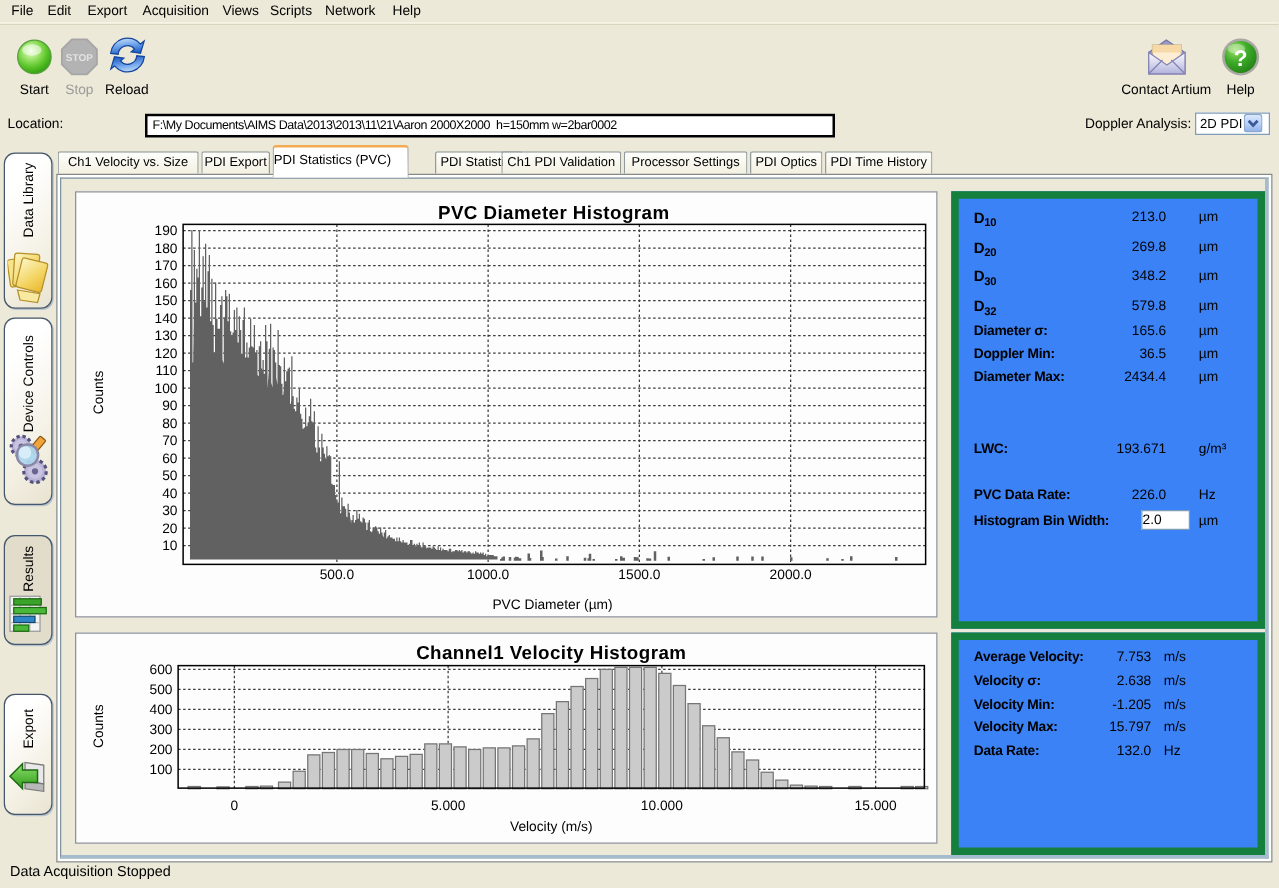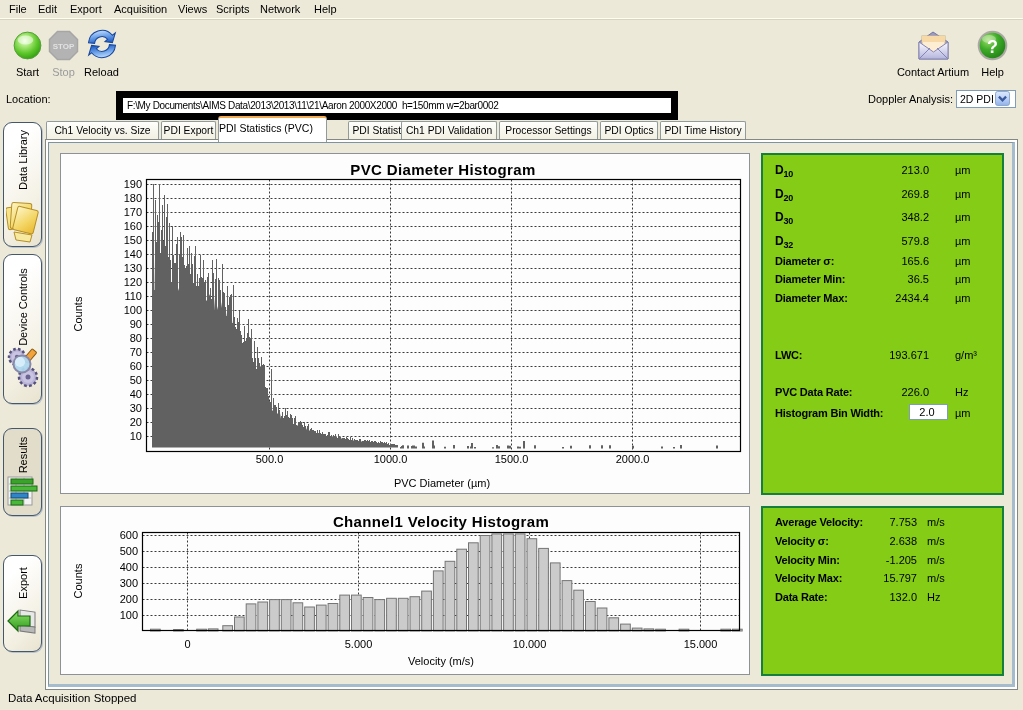--- a/index.html
+++ b/index.html
@@ -4,21 +4,21 @@
 html,body{margin:0;padding:0}
 body{width:1023px;height:710px;position:relative;background:#ece9d8;font-family:"Liberation Sans",sans-serif;font-size:11px;color:#000;overflow:hidden}
 .abs{position:absolute}
 .menu{position:absolute;top:3px;height:13px;line-height:13px}
 .tlabel{position:absolute;top:66px;font-size:11px;text-align:center}
 
 .tab{position:absolute;top:121px;height:17px;border:1px solid #919b9c;border-bottom:none;border-radius:2px 2px 0 0;background:linear-gradient(#fefefc,#f2f0e1);text-align:center;line-height:18px;font-size:10.3px;white-space:nowrap}
 .tabactive{position:absolute;top:116px;left:218px;width:107px;height:24px;background:#fff;border:1px solid #919b9c;border-bottom:none;border-top:2.5px solid #f2ab52;border-radius:3px 3px 0 0;text-align:left;line-height:20px;font-size:10.5px;z-index:5;white-space:nowrap}
 
 .chartpanel{position:absolute;background:#fdfdfd;border:1px solid #8d9199}
-.statpanel{position:absolute;background:#84cc16;border:2px solid #15803d}
+.statpanel{position:absolute;background:#3b82f6;border:6px solid #15803d}
 .srow{position:absolute;left:0;width:100%;height:14px}
 .lb{position:absolute;left:12px;font-weight:bold;white-space:nowrap;letter-spacing:-0.2px}
 .val{position:absolute;right:73px;text-align:right}
 .un{position:absolute;left:192px;font-weight:normal}
 .p2 .val{right:85px}
 .p2 .un{left:164px}
 .srow{line-height:13px}
 
 .sbtn{position:absolute;left:3px;width:37px;border:1px solid #44576b;border-radius:9px;background:linear-gradient(135deg,#ffffff 20%,#f2eee0 75%,#e8e3d0);box-shadow:1px 1px 0 #b8c2cc}
 .sbtxt{position:absolute;left:50%;transform:translateX(-50%) rotate(-90deg);white-space:nowrap;font-size:11px}
@@ -97,21 +97,21 @@
         <stop offset="100%" stop-color="#1d7a12"></stop>
  </radialGradient>
     </defs>
  <circle cx="15.5" cy="15.5" r="13.8" fill="url(#hg)" stroke="#aaa8a2" stroke-width="2"></circle>
  <ellipse cx="12" cy="9" rx="7" ry="4" fill="#ffffff" opacity="0.35"></ellipse>
  <text x="15.5" y="22.5" text-anchor="middle" font-size="18" font-weight="bold" fill="#fff" font-family="Liberation Sans">?</text>
 </svg>
 <div class="tlabel" style="left:974px;width:37px">Help</div>
 
 <div class="abs" style="left:6px;top:93px">Location:</div>
-<div class="abs" style="left:116px;top:91px;width:544px;height:15px;background:#fff;border:7px solid #000000;padding-left:4px;line-height:15px;white-space:nowrap;font-size:10px;letter-spacing:-0.35px">F:\My Documents\AIMS Data\2013\2013\11\21\Aaron 2000X2000&nbsp; h=150mm w=2bar0002</div>
+<div class="abs" style="left:116px;top:91px;width:544px;height:15px;background:#fff;border:2px solid #000000;padding-left:4px;line-height:15px;white-space:nowrap;font-size:10px;letter-spacing:-0.35px">F:\My Documents\AIMS Data\2013\2013\11\21\Aaron 2000X2000&nbsp; h=150mm w=2bar0002</div>
 <div class="abs" style="left:868px;top:93px">Doppler Analysis:</div>
 <div class="abs" style="left:956px;top:90px;width:55px;height:16px;background:#fff;border:1px solid #7f9db9;line-height:16px;padding-left:3px;font-size:10.5px">2D PDI</div>
 <svg class="abs" style="left:995px;top:91px" width="15" height="15" viewBox="0 0 16 16">
  <defs>
       <linearGradient id="cb" x1="0" y1="0" x2="0" y2="1">
   <stop offset="0%" stop-color="#dce9fd"></stop>
         <stop offset="50%" stop-color="#bcd2f8"></stop>
         <stop offset="100%" stop-color="#90b0e8"></stop>
       </linearGradient>
     </defs>
@@ -266,21 +266,21 @@
       <span class="lb" style="font-size:12px">D<span style="font-size:9px;vertical-align:-3px">32</span></span>
       <span class="val">579.8</span>
       <span class="un">µm</span>
     </div>
 <div class="srow" style="top:100px">
       <span class="lb">Diameter σ:</span>
       <span class="val">165.6</span>
       <span class="un">µm</span>
     </div>
 <div class="srow" style="top:118px">
-      <span class="lb">Diameter Min:</span>
+      <span class="lb">Doppler Min:</span>
       <span class="val">36.5</span>
       <span class="un">µm</span>
     </div>
 <div class="srow" style="top:137px">
       <span class="lb">Diameter Max:</span>
       <span class="val">2434.4</span>
       <span class="un">µm</span>
     </div>
 <div class="srow" style="top:194px">
       <span class="lb">LWC:</span>
@@ -289,21 +289,21 @@
     </div>
 <div class="srow" style="top:231px">
       <span class="lb">PVC Data Rate:</span>
       <span class="val">226.0</span>
       <span class="un">Hz</span>
     </div>
 <div class="srow" style="top:252px">
       <span class="lb" style="left:12px">Histogram Bin Width:</span>
       <span class="un">µm</span>
     </div>
-<div class="abs" style="left:146px;top:249px;width:34px;height:14px;background:#fff;border:1px solid #7f9db9;text-align:center;padding-right:3px;line-height:14px;z-index:3">2.0</div>
+<div class="abs" style="left:146px;top:249px;width:34px;height:14px;background:#fff;border:1px solid #7f9db9;text-align:left;padding-right:3px;line-height:14px;z-index:3">2.0</div>
 </div>
 
 <div class="chartpanel" style="left:60px;top:506px;width:688px;height:167px">
 <svg width="688" height="167" style="position:absolute;left:0;top:0">
 <line x1="81.5" y1="108.5" x2="678.5" y2="108.5" stroke="#3a3a3a" stroke-width="1" stroke-dasharray="2 2"></line>
 <line x1="81.5" y1="92.5" x2="678.5" y2="92.5" stroke="#3a3a3a" stroke-width="1" stroke-dasharray="2 2"></line>
 <line x1="81.5" y1="76.5" x2="678.5" y2="76.5" stroke="#3a3a3a" stroke-width="1" stroke-dasharray="2 2"></line>
 <line x1="81.5" y1="60.5" x2="678.5" y2="60.5" stroke="#3a3a3a" stroke-width="1" stroke-dasharray="2 2"></line>
 <line x1="81.5" y1="44.5" x2="678.5" y2="44.5" stroke="#3a3a3a" stroke-width="1" stroke-dasharray="2 2"></line>
 <line x1="81.5" y1="28.5" x2="678.5" y2="28.5" stroke="#3a3a3a" stroke-width="1" stroke-dasharray="2 2"></line>

